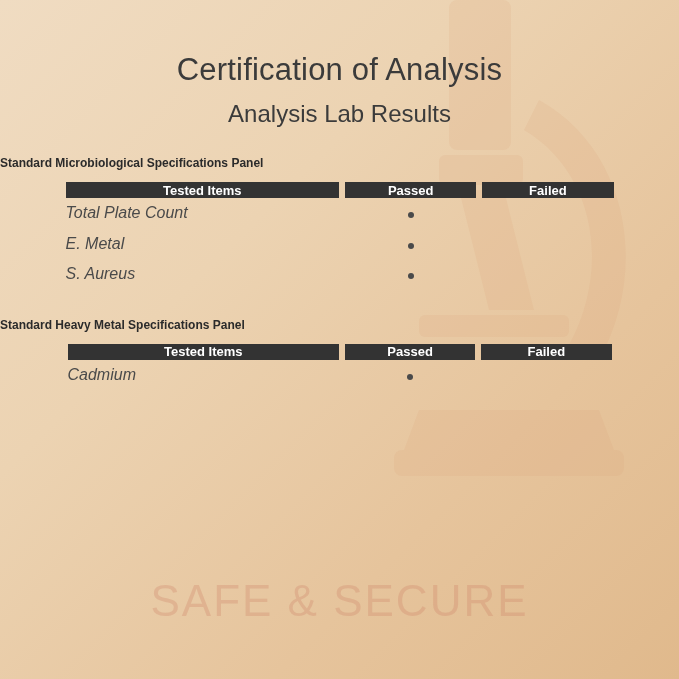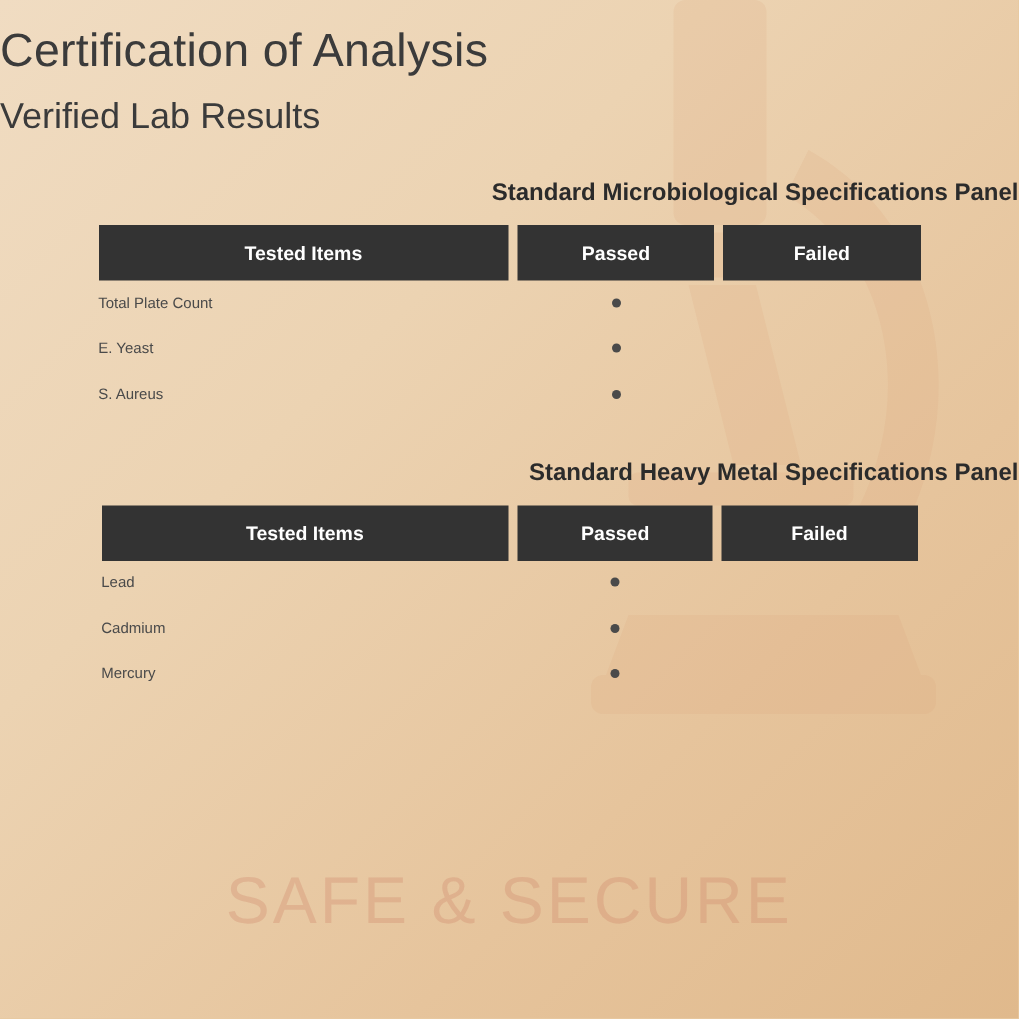--- a/index.html
+++ b/index.html
@@ -49,21 +49,22 @@
     pointer-events: none;
   }
 
   .content {
     position: relative;
     z-index: 3;
     padding: 0;
   }
 
   .headings {
-    padding-top: 16px;
+    text-align: center;
+    padding-top: 52px;
   }
   .h-line1 {
     font-size: 31px;
     color: #3b3b3b;
     font-weight: 400;
     letter-spacing: 0.2px;
     margin-bottom: 12px;
   }
   .h-line2 {
     font-size: 30px;
@@ -75,54 +76,55 @@
   .h-line3 {
     font-size: 24px;
     color: #3b3b3b;
     font-weight: 400;
   }
 
   .panel {
     margin-top: 28px;
   }
   .panel-title {
-    text-align: right;
-    font-size: 16px;
+    text-align: left;
+    font-size: 12px;
     font-weight: bold;
     color: #2b2b2b;
     margin-bottom: 12px;
   }
 
   table.spec {
     border-collapse: separate;
     border-spacing: 6px 0;
     margin: 0 auto;
     width: 560px;
     table-layout: fixed;
   }
   table.spec th {
     background: #333333;
     color: #ffffff;
     font-size: 13px;
     font-weight: bold;
-    height: 37px;
+    height: 16px;
     padding: 0;
     text-align: center;
     vertical-align: middle;
   }
   th.col-item { width: 246px; }
   th.col-pass { width: 118px; }
   th.col-fail { width: 118px; }
 
   table.spec td {
-    font-size: 10px;
+    font-size: 16px;
     color: #4a4a4a;
     height: 30.5px;
     padding: 0;
     vertical-align: middle;
+    font-style: italic;
   }
   td.item-cell {
     text-align: left;
     padding-left: 14px;
   }
   td.mark-cell {
     text-align: center;
   }
   .dot {
     display: inline-block;
@@ -146,41 +148,41 @@
       <rect x="120" y="335" width="150" height="22" rx="6"></rect>
       <path d="M240 120 C330 170 350 290 300 380 L270 365 C312 288 296 192 225 150 Z"></path>
       <rect x="95" y="470" width="230" height="26" rx="8"></rect>
       <path d="M120 430 L300 430 L315 470 L105 470 Z"></path>
     </g>
   </svg>
 
   <div class="content">
     <div class="headings">
       <div class="h-line1">Certification of Analysis</div>
-      <div class="h-line3">Verified Lab Results</div>
+      <div class="h-line3">Analysis Lab Results</div>
     </div>
 
     <div class="panel panel-1">
       <div class="panel-title">Standard Microbiological Specifications Panel</div>
       <table class="spec">
         <thead>
           <tr>
             <th class="col-item">Tested Items</th>
             <th class="col-pass">Passed</th>
             <th class="col-fail">Failed</th>
           </tr>
         </thead>
         <tbody>
           <tr>
             <td class="item-cell spacer-row">Total Plate Count</td>
             <td class="mark-cell"><span class="dot"></span></td>
             <td class="mark-cell"></td>
           </tr>
           <tr>
-            <td class="item-cell">E. Yeast</td>
+            <td class="item-cell">E. Metal</td>
             <td class="mark-cell"><span class="dot"></span></td>
             <td class="mark-cell"></td>
           </tr>
           <tr>
             <td class="item-cell">S. Aureus</td>
             <td class="mark-cell"><span class="dot"></span></td>
             <td class="mark-cell"></td>
           </tr>
         </tbody>
       </table>
@@ -191,31 +193,21 @@
       <table class="spec">
         <thead>
           <tr>
             <th class="col-item">Tested Items</th>
             <th class="col-pass">Passed</th>
             <th class="col-fail">Failed</th>
           </tr>
         </thead>
         <tbody>
           <tr>
-            <td class="item-cell">Lead</td>
-            <td class="mark-cell"><span class="dot"></span></td>
-            <td class="mark-cell"></td>
-          </tr>
-          <tr>
             <td class="item-cell">Cadmium</td>
-            <td class="mark-cell"><span class="dot"></span></td>
-            <td class="mark-cell"></td>
-          </tr>
-          <tr>
-            <td class="item-cell">Mercury</td>
             <td class="mark-cell"><span class="dot"></span></td>
             <td class="mark-cell"></td>
           </tr>
         </tbody>
       </table>
     </div>
   </div>
 
   <div class="wm-safe">SAFE &amp; SECURE</div>
 </div>

